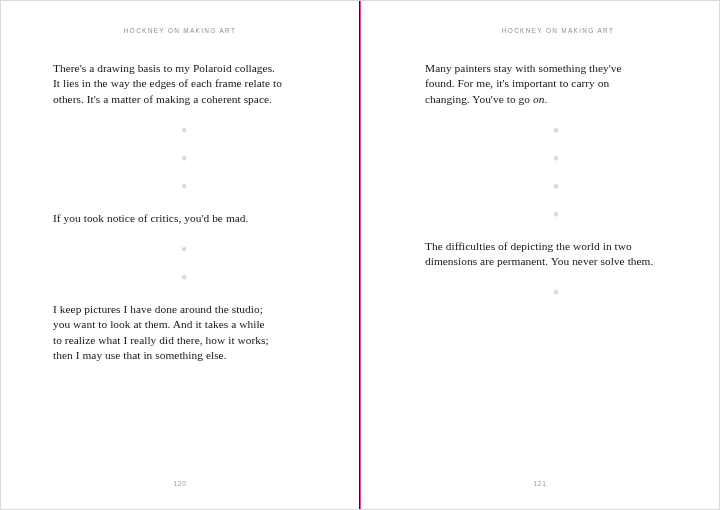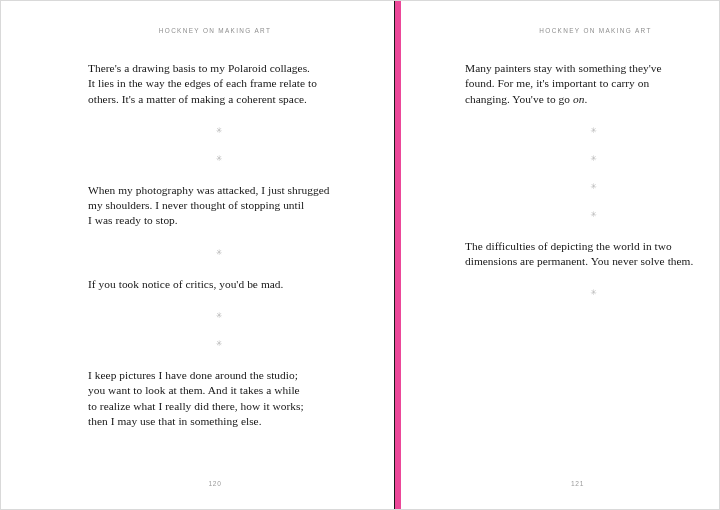--- a/index.html
+++ b/index.html
@@ -24,22 +24,22 @@
 
   .page {
     position: relative;
     box-sizing: border-box;
     height: 100%;
     background: #ffffff;
     flex: 0 0 50%;
     width: 50%;
   }
 
-  .page-left  { border-right: 1px solid #1a1a1a; margin-left: 35px; }
-  .page-right { border-left: 6px solid #ec4899; padding-left: 36px; }
+  .page-left  { border-right: 1px solid #1a1a1a; }
+  .page-right { border-left: 1px solid #ec4899; padding-left: 36px; }
 
   .running-head {
     text-align: center;
     font-family: "Liberation Sans", "DejaVu Sans", sans-serif;
     font-size: 6.4px;
     letter-spacing: 1.35px;
     color: #8d8d8d;
     text-transform: uppercase;
     margin: 0;
     padding-top: 26px;
@@ -98,21 +98,20 @@
 <body>
 
 <div id="spread">
 
   <div class="page page-left">
     <div class="running-head">HOCKNEY ON MAKING ART</div>
     <div class="text-column">
         <p class="quote">There's a drawing basis to my Polaroid collages.<br>It lies in the way the edges of each frame relate to<br>others. It's a matter of making a coherent space.</p>
         <div class="sep gap-before gap-after">✳</div>
         <div class="sep gap-before gap-after">✳</div>
-        <p class="quote">When my photography was attacked, I just shrugged<br>my shoulders. I never thought of stopping until<br>I was ready to stop.</p>
         <div class="sep gap-before gap-after">✳</div>
         <p class="quote">If you took notice of critics, you'd be mad.</p>
         <div class="sep gap-before gap-after">✳</div>
         <div class="sep gap-before gap-after">✳</div>
         <p class="quote">I keep pictures I have done around the studio;<br>you want to look at them. And it takes a while<br>to realize what I really did there, how it works;<br>then I may use that in something else.</p>
       </div>
     <div class="folio">120</div>
   </div>
 
   <div class="page page-right">

